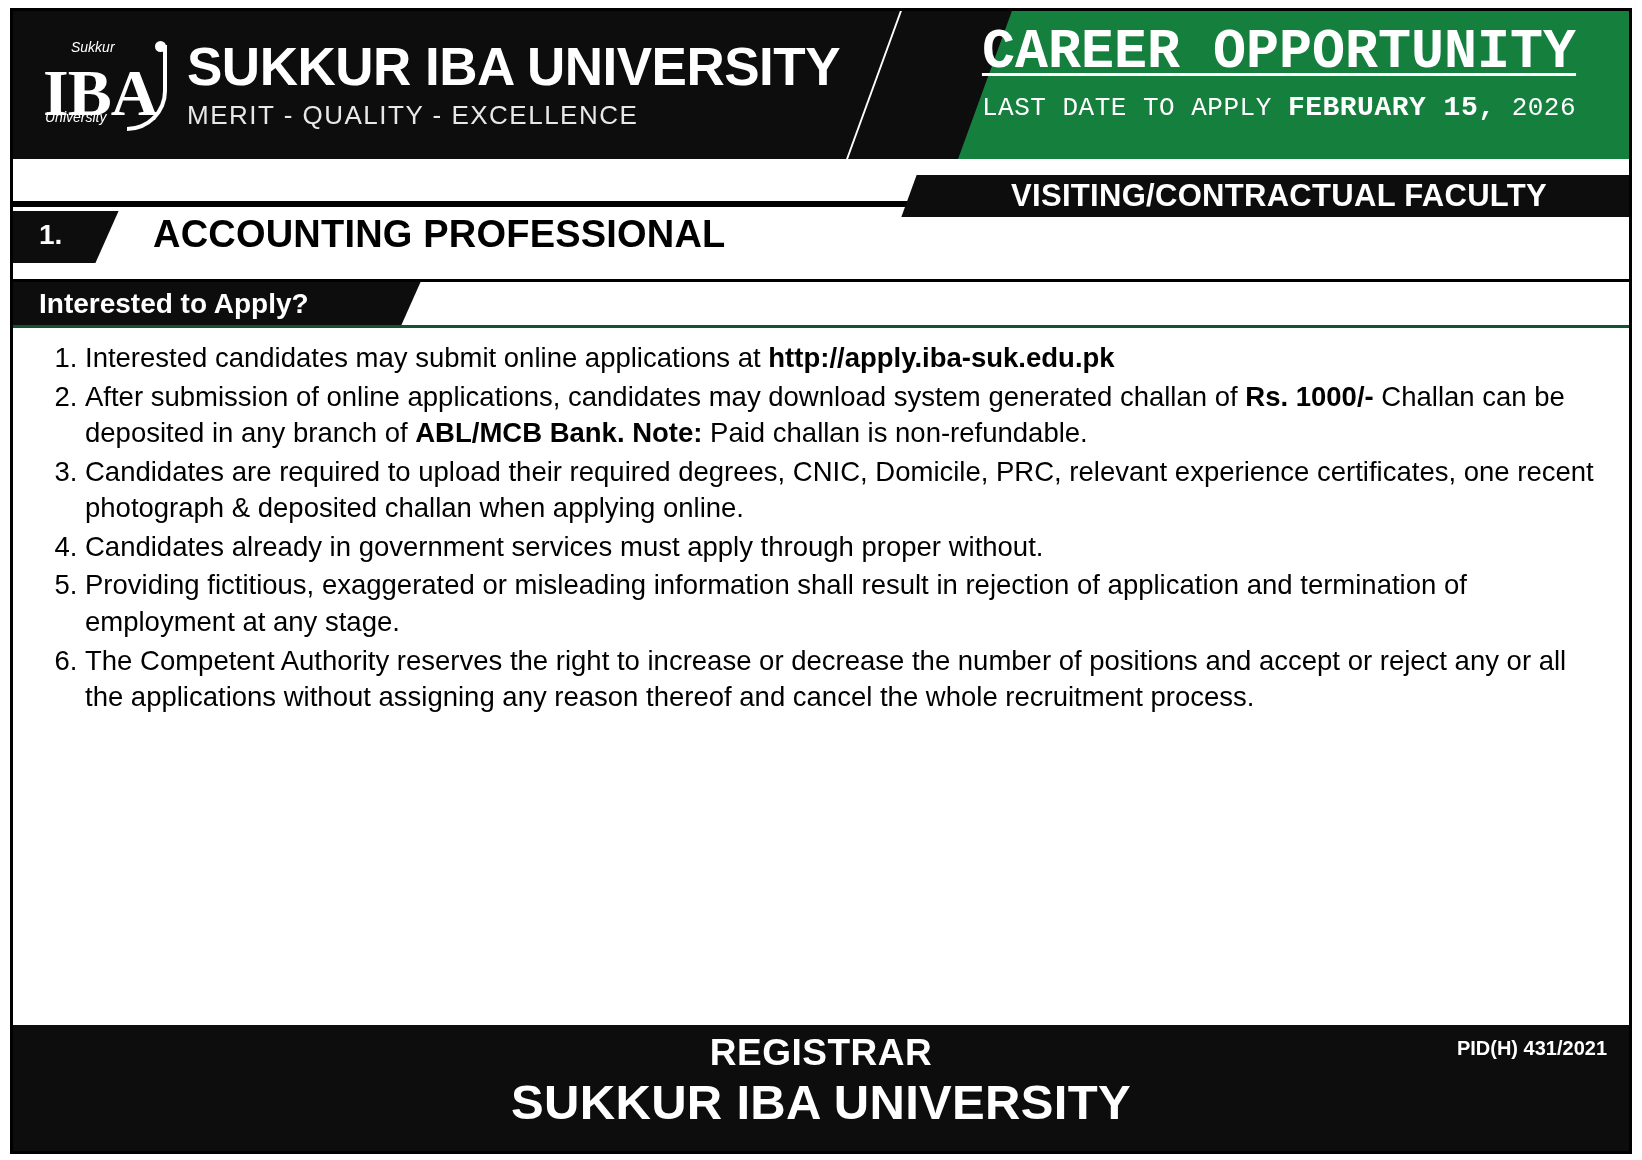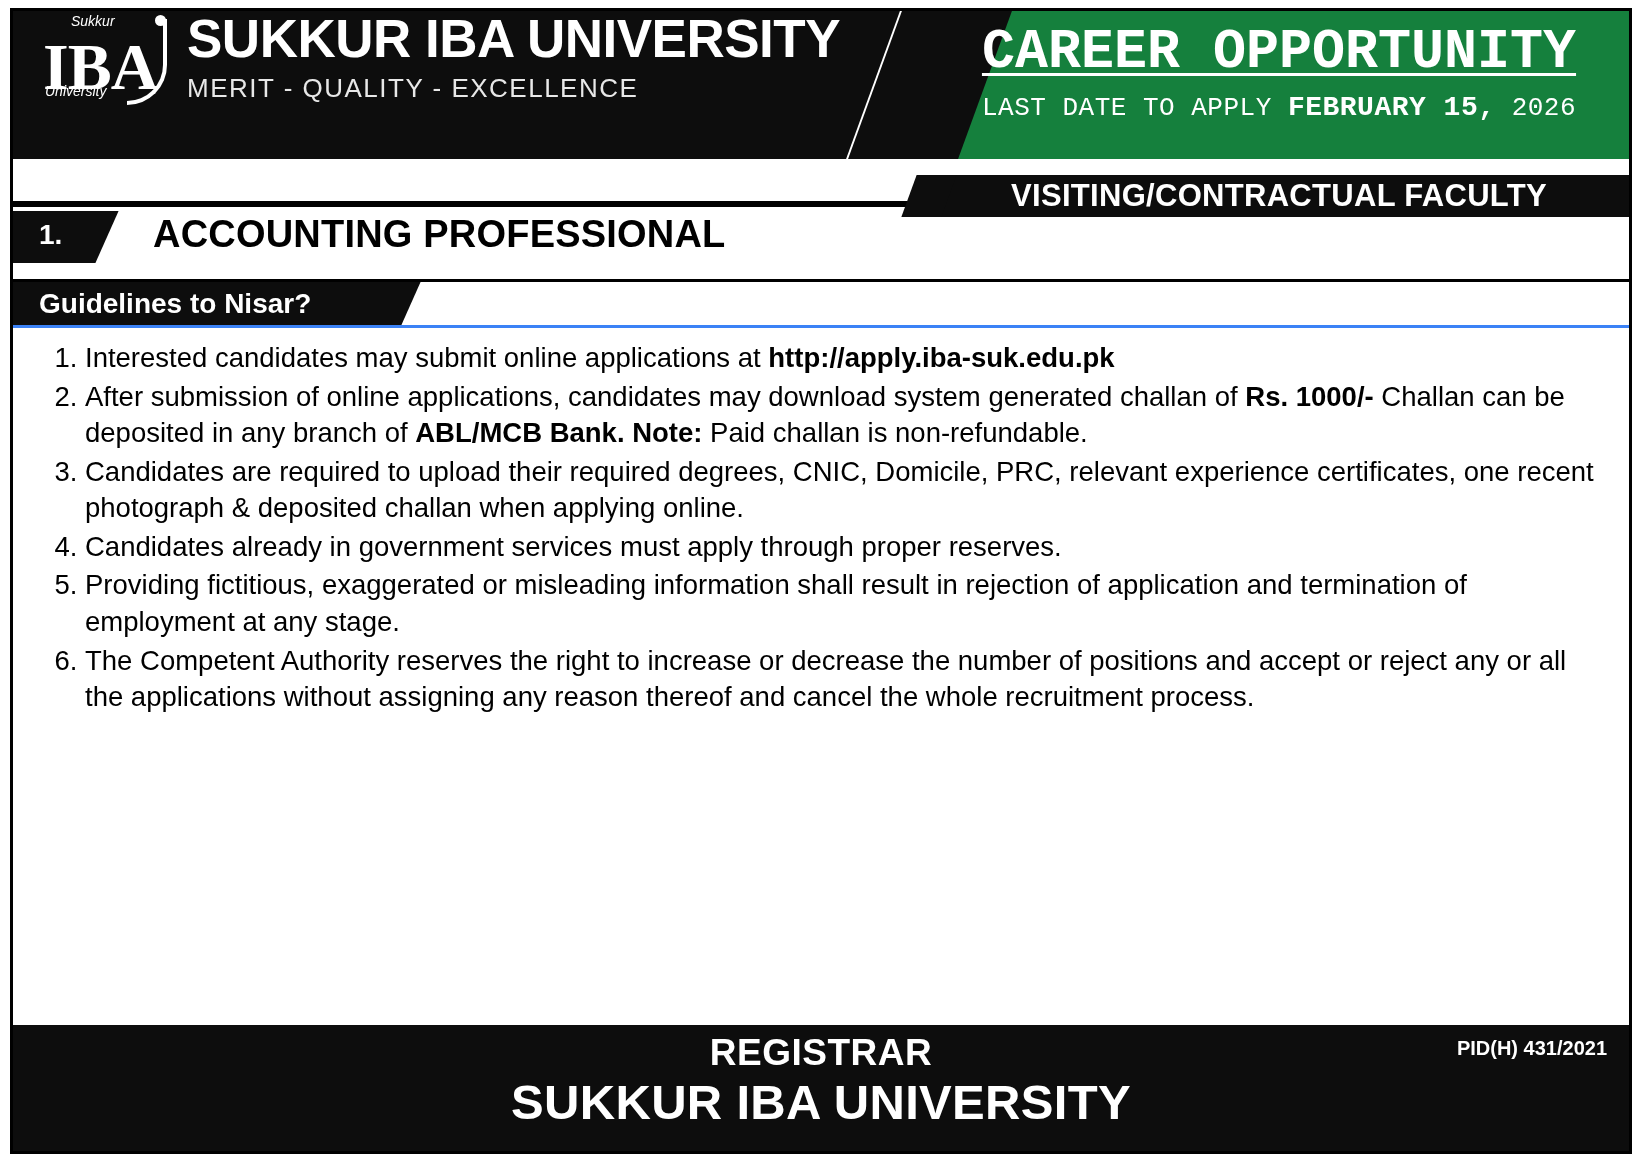--- a/index.html
+++ b/index.html
@@ -30,21 +30,21 @@
     height: 190px;
     background: #ffffff;
   }
   .header-left {
     position: absolute;
     left: 0; top: 0;
     width: 930px;
     height: 148px;
     background: #0d0d0d;
     display: flex;
-    align-items: flex-start;
+    align-items: center;
     padding-left: 26px;
     overflow: hidden;
   }
   .header-left:after {
     content: "";
     position: absolute;
     right: -70px; top: 0;
     width: 140px; height: 148px;
     background: #ffffff;
     transform: skewX(-20deg);
@@ -244,21 +244,21 @@
   }
   .guide-title {
     position: absolute;
     left: 26px; top: 6px;
     color: #ffffff;
     font-size: 28px;
     font-weight: bold;
     z-index: 2;
   }
   .guidelines {
-    border-top: 3px solid #3b82f6;
+    border-top: 3px solid #14532d;
     padding: 12px 26px 10px 26px;
   }
   ol.glist {
     margin: 0;
     padding-left: 46px;
     font-size: 27.5px;
     line-height: 1.33;
     color: #000;
   }
   ol.glist li { margin-bottom: 2px; }
@@ -348,29 +348,29 @@
     <div class="pos-head">
       <div class="pos-num-wrap">
         <span class="pos-num">1.</span>
       </div>
       <div class="pos-title">ACCOUNTING PROFESSIONAL</div>
     </div>
 
 
     <div class="guide-bar">
       <div class="guide-bar-bg"></div>
-      <div class="guide-title">Guidelines to Nisar?</div>
+      <div class="guide-title">Interested to Apply?</div>
     </div>
 
     <div class="guidelines">
       <ol class="glist" id="guideline-list">
           <li><span>Interested candidates may submit online applications at </span><b>http://apply.iba-suk.edu.pk</b></li>
           <li><span>After submission of online applications, candidates may download system generated challan of </span><b>Rs. 1000/-</b><span> Challan can be deposited in any branch of </span><b>ABL/MCB Bank. Note:</b><span> Paid challan is non-refundable.</span></li>
           <li><span>Candidates are required to upload their required degrees, CNIC, Domicile, PRC, relevant experience certificates, one recent photograph &amp; deposited challan when applying online.</span></li>
-          <li><span>Candidates already in government services must apply through proper reserves.</span></li>
+          <li><span>Candidates already in government services must apply through proper without.</span></li>
           <li><span>Providing fictitious, exaggerated or misleading information shall result in rejection of application and termination of employment at any stage.</span></li>
           <li><span>The Competent Authority reserves the right to increase or decrease the number of positions and accept or reject any or all the applications without assigning any reason thereof and cancel the whole recruitment process.</span></li>
         </ol>
     </div>
 
     <div class="footer">
       <div class="footer-black">
         <div class="pid">PID(H) 431/2021</div>
         <div class="registrar">REGISTRAR</div>
         <div class="footer-univ">SUKKUR IBA UNIVERSITY</div>

